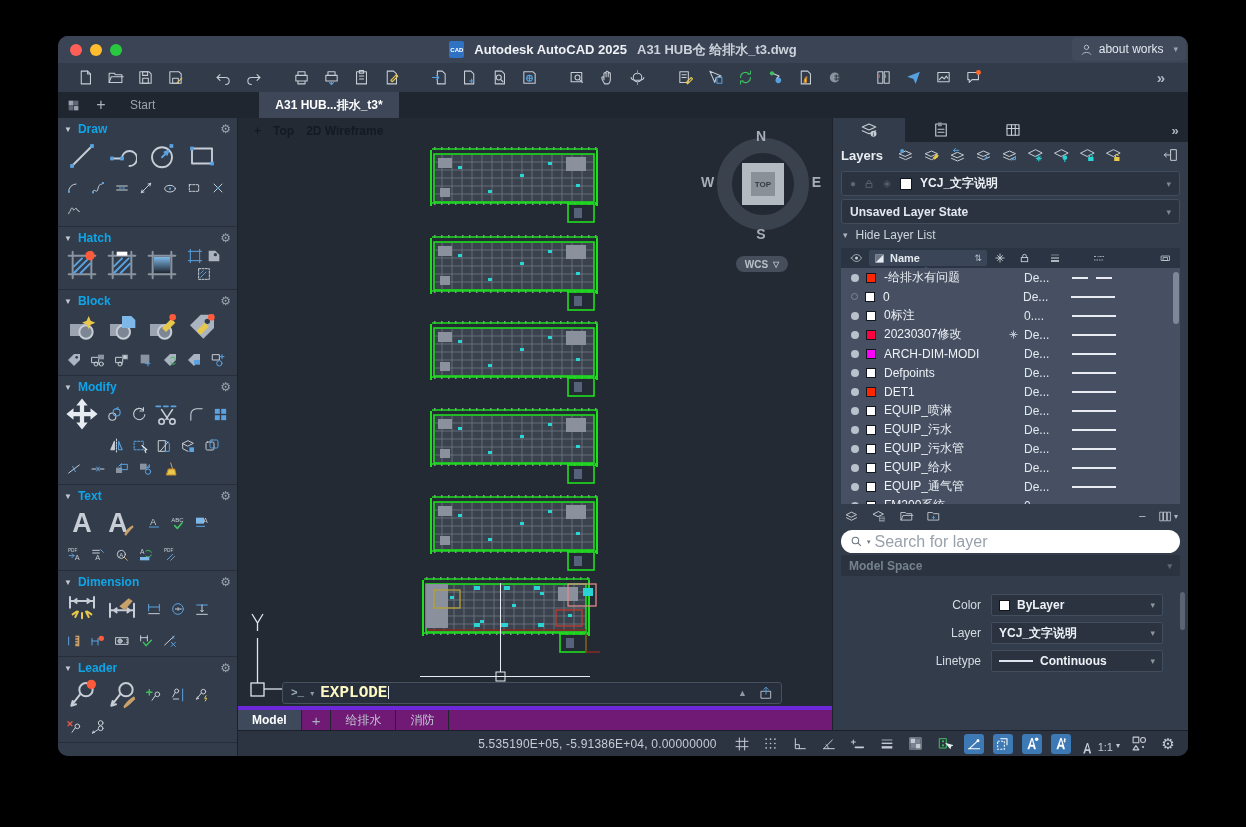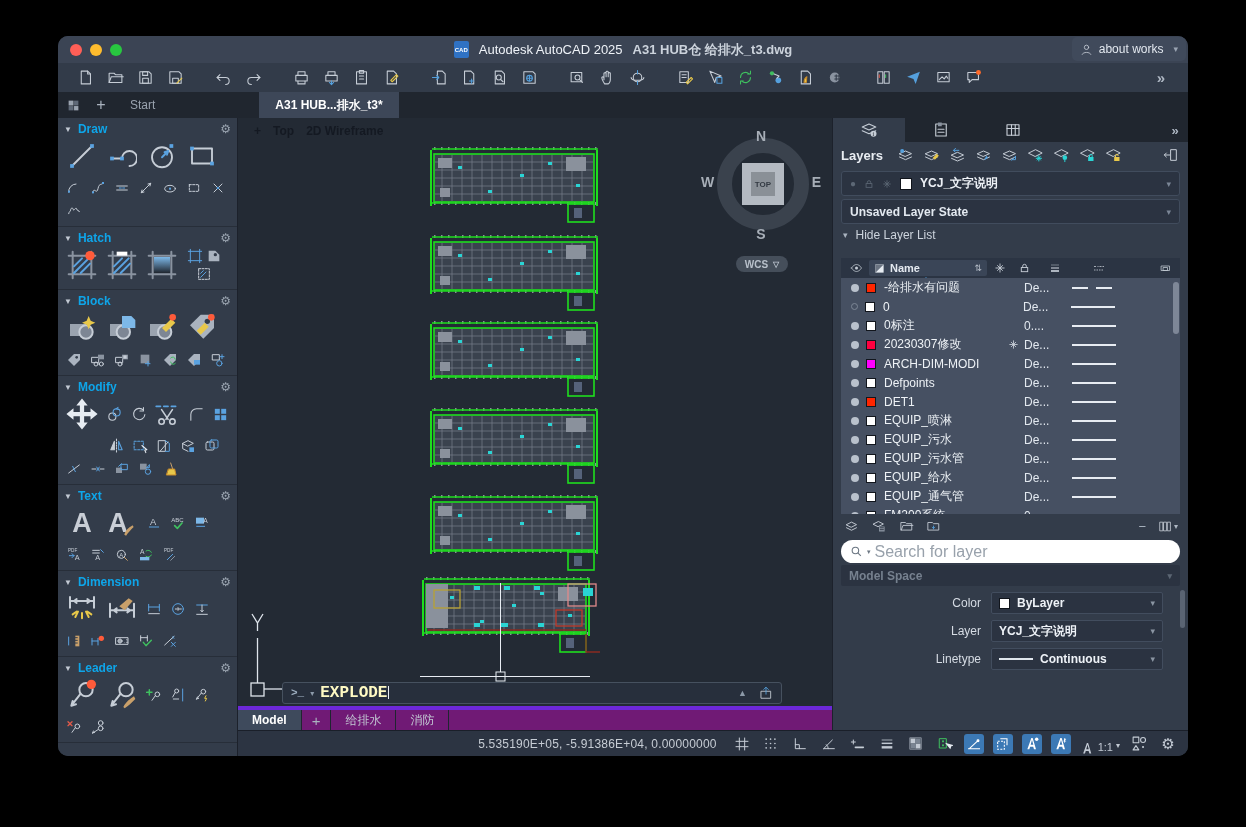--- a/index.html
+++ b/index.html
@@ -14,21 +14,21 @@
     border-radius:10px;overflow:hidden;display:flex;flex-direction:column;box-shadow:0 10px 40px rgba(0,0,0,.8);}
   svg{display:block}
   .ic{stroke:var(--stroke);stroke-width:1.5;fill:none;stroke-linecap:round;stroke-linejoin:round;}
   
   .titlebar{height:27px;background:var(--titlebar);display:flex;align-items:center;position:relative;flex:0 0 auto;}
   .lights{display:flex;gap:8px;padding-left:12px;}
   .light{width:12px;height:12px;border-radius:50%;}
   .title-center{position:absolute;left:0;right:0;display:flex;justify-content:center;align-items:center;gap:10px;pointer-events:none;}
   .cadicon{width:15px;height:17px;background:#2f72c4;border-radius:2px;color:#fff;font-size:6px;font-weight:bold;
     display:flex;align-items:center;justify-content:center;}
-  .apptitle{font-size:13px;font-weight:normal;color:#eef2f7;}
+  .apptitle{font-size:13px;font-weight:bold;color:#eef2f7;}
   .doctitle{font-size:13px;font-weight:bold;color:#ccd3dc;}
   .account{position:absolute;right:2px;top:1px;height:24px;background:#404a5b;border-radius:5px;display:flex;
     align-items:center;gap:6px;padding:0 8px;font-size:12px;color:#e2e8ef;}
   .account .caret{color:#9aa4b2;font-size:9px;margin-left:4px;}
   
   .toolbar{height:29px;background:var(--toolbar);display:flex;align-items:center;padding:0 14px;gap:4px;flex:0 0 auto;}
   .tb{width:26px;height:24px;display:flex;align-items:center;justify-content:center;border-radius:3px;}
   .tgap{width:14px;}
   .tb-more{margin-left:auto;color:#aeb7c3;font-size:15px;font-weight:bold;}
   
@@ -92,21 +92,21 @@
   .lyr-tool{width:19px;height:18px;display:flex;align-items:center;justify-content:center;}
   .dockbtn{margin-left:auto;}
   .dropbar{height:25px;margin:3px 8px 0 8px;background:#2b3341;border:1px solid #414c5d;border-radius:3px;
     display:flex;align-items:center;padding:0 8px;gap:8px;}
   .dropbar .caret{margin-left:auto;color:#7b8696;font-size:9px;}
   .cl-ico{color:#5c6775;font-size:10px;}
   .cl-name{font-size:12px;font-weight:bold;color:#eef2f7;}
   .state-name{font-size:12px;font-weight:bold;color:#e3e9f0;}
   .hiderow{height:22px;display:flex;align-items:center;gap:8px;padding:0 10px;font-size:12px;color:#cdd4dd;}
   .hiderow .chev{font-size:9px;color:#aab3bf;}
-  .listwrap{margin:12px 8px 0 8px;position:relative;}
+  .listwrap{margin:2px 8px 0 8px;position:relative;}
   .listheader{height:20px;background:var(--listhdr);display:flex;align-items:center;padding:0 4px;gap:2px;}
   .namecell{width:118px;height:16px;background:#3a4557;border-radius:2px;display:flex;align-items:center;gap:5px;
     padding:0 5px;position:relative;}
   .namecell .nm{font-size:11px;font-weight:bold;color:#e4e9f0;flex:1;}
   .namecell .sort{font-size:9px;color:#b7bfca;}
   .sortmark{position:absolute;left:52px;top:17px;width:0;height:0;border-left:5px solid transparent;
     border-right:5px solid transparent;border-bottom:6px solid #4a9bd8;}
   .hicon{width:22px;display:flex;justify-content:center;}
   .layerlist{height:236px;background:var(--list);overflow:hidden;position:relative;}
   .lrow{height:19px;display:flex;align-items:center;padding:0 4px;font-size:12px;color:#eef2f6;}
@@ -123,21 +123,21 @@
   .lt-right{margin-left:auto;display:flex;align-items:center;gap:12px;color:#aeb7c3;font-size:13px;}
   .search{height:23px;margin:4px 8px 0 8px;background:#fff;border-radius:12px;display:flex;align-items:center;padding:0 9px;gap:4px;}
   .search input{border:none;outline:none;background:transparent;font-size:16px;color:#3c434d;width:85%;font-family:"Liberation Sans",sans-serif;}
   .search input::placeholder{color:#98a1ab;}
   .props-head{height:24px;display:flex;align-items:center;padding:0 8px;gap:8px;margin-top:6px;}
   .props-title{font-size:13px;font-weight:bold;color:#e9edf2;flex:1;}
   .pfilter{height:17px;display:flex;}
   .pfilter span{padding:1px 9px;font-size:11px;border-radius:2px;}
   .pf-all{color:#8d97a4;background:#2b3341;}
   .pf-my{color:#eef2f7;background:#3d4a5c;font-weight:bold;}
-  .selbar{height:21px;margin:2px 8px 0 8px;background:#2b3341;border-radius:2px;display:flex;align-items:center;
+  .selbar{height:21px;margin:2px 8px 12px 8px;background:#2b3341;border-radius:2px;display:flex;align-items:center;
     padding:0 8px;font-size:12px;font-weight:bold;color:#76818f;}
   .selbar .caret{margin-left:auto;color:#5c6673;font-size:9px;}
   .prow{display:flex;align-items:center;margin:6px 8px 0 0;gap:10px;}
   .plabel{width:148px;text-align:right;font-size:12px;color:#d6dce4;}
   .pfield{width:172px;height:22px;background:#2b3341;border:1px solid #424d5e;border-radius:2px;display:flex;
     align-items:center;padding:0 7px;gap:7px;}
   .pfield .val{font-size:12px;font-weight:bold;color:#eef2f7;}
   .pfield .caret{margin-left:auto;color:#8b95a3;font-size:9px;}
   .pswatch{width:11px;height:11px;background:#fff;border:1px solid #10141b;}
   .pline{width:34px;height:2px;background:#dfe5ec;}

